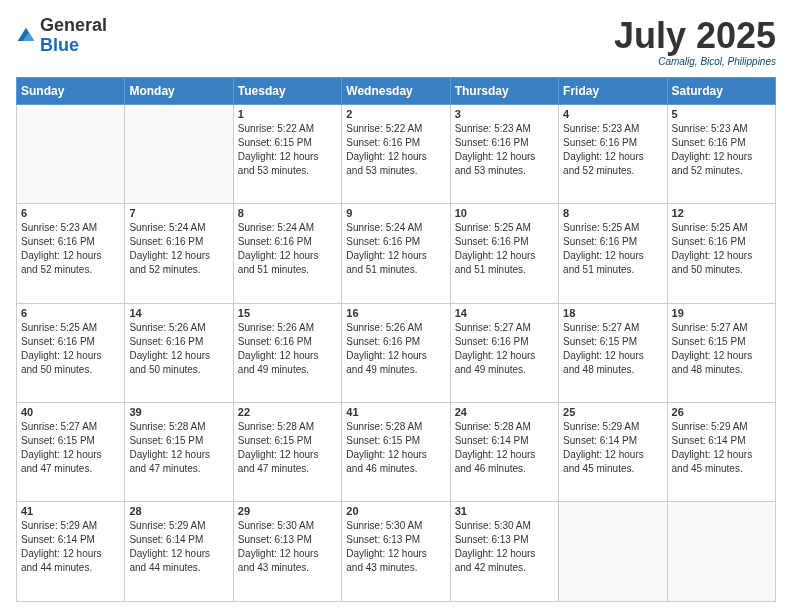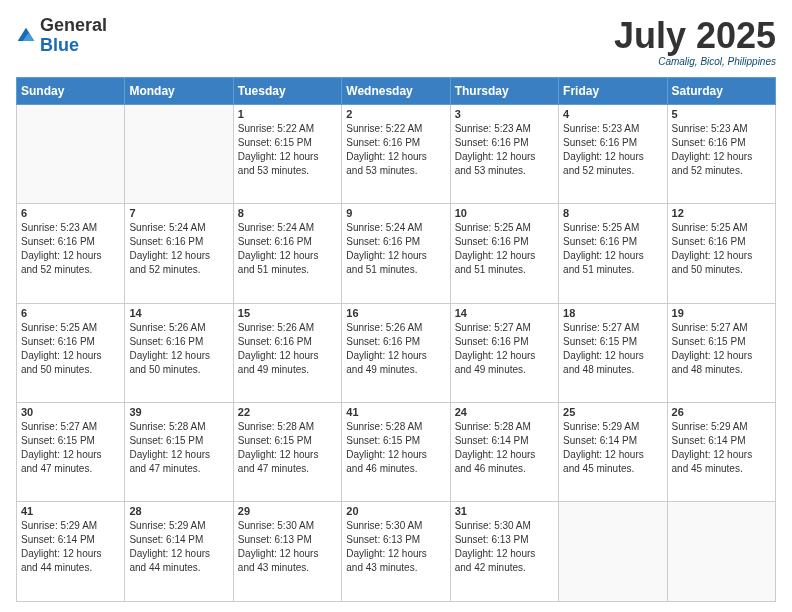--- a/index.html
+++ b/index.html
@@ -210,21 +210,21 @@
             <span class="day-num">18</span>
             <div class="day-info">Sunrise: 5:27 AM<br>Sunset: 6:15 PM<br>Daylight: 12 hours and 48 minutes.</div>
           </td>
           <td>
             <span class="day-num">19</span>
             <div class="day-info">Sunrise: 5:27 AM<br>Sunset: 6:15 PM<br>Daylight: 12 hours and 48 minutes.</div>
           </td>
         </tr>
         <tr>
           <td>
-            <span class="day-num">30</span>
+            <span class="day-num">40</span>
             <div class="day-info">Sunrise: 5:27 AM<br>Sunset: 6:15 PM<br>Daylight: 12 hours and 47 minutes.</div>
           </td>
           <td>
             <span class="day-num">39</span>
             <div class="day-info">Sunrise: 5:28 AM<br>Sunset: 6:15 PM<br>Daylight: 12 hours and 47 minutes.</div>
           </td>
           <td>
             <span class="day-num">22</span>
             <div class="day-info">Sunrise: 5:28 AM<br>Sunset: 6:15 PM<br>Daylight: 12 hours and 47 minutes.</div>
           </td>

